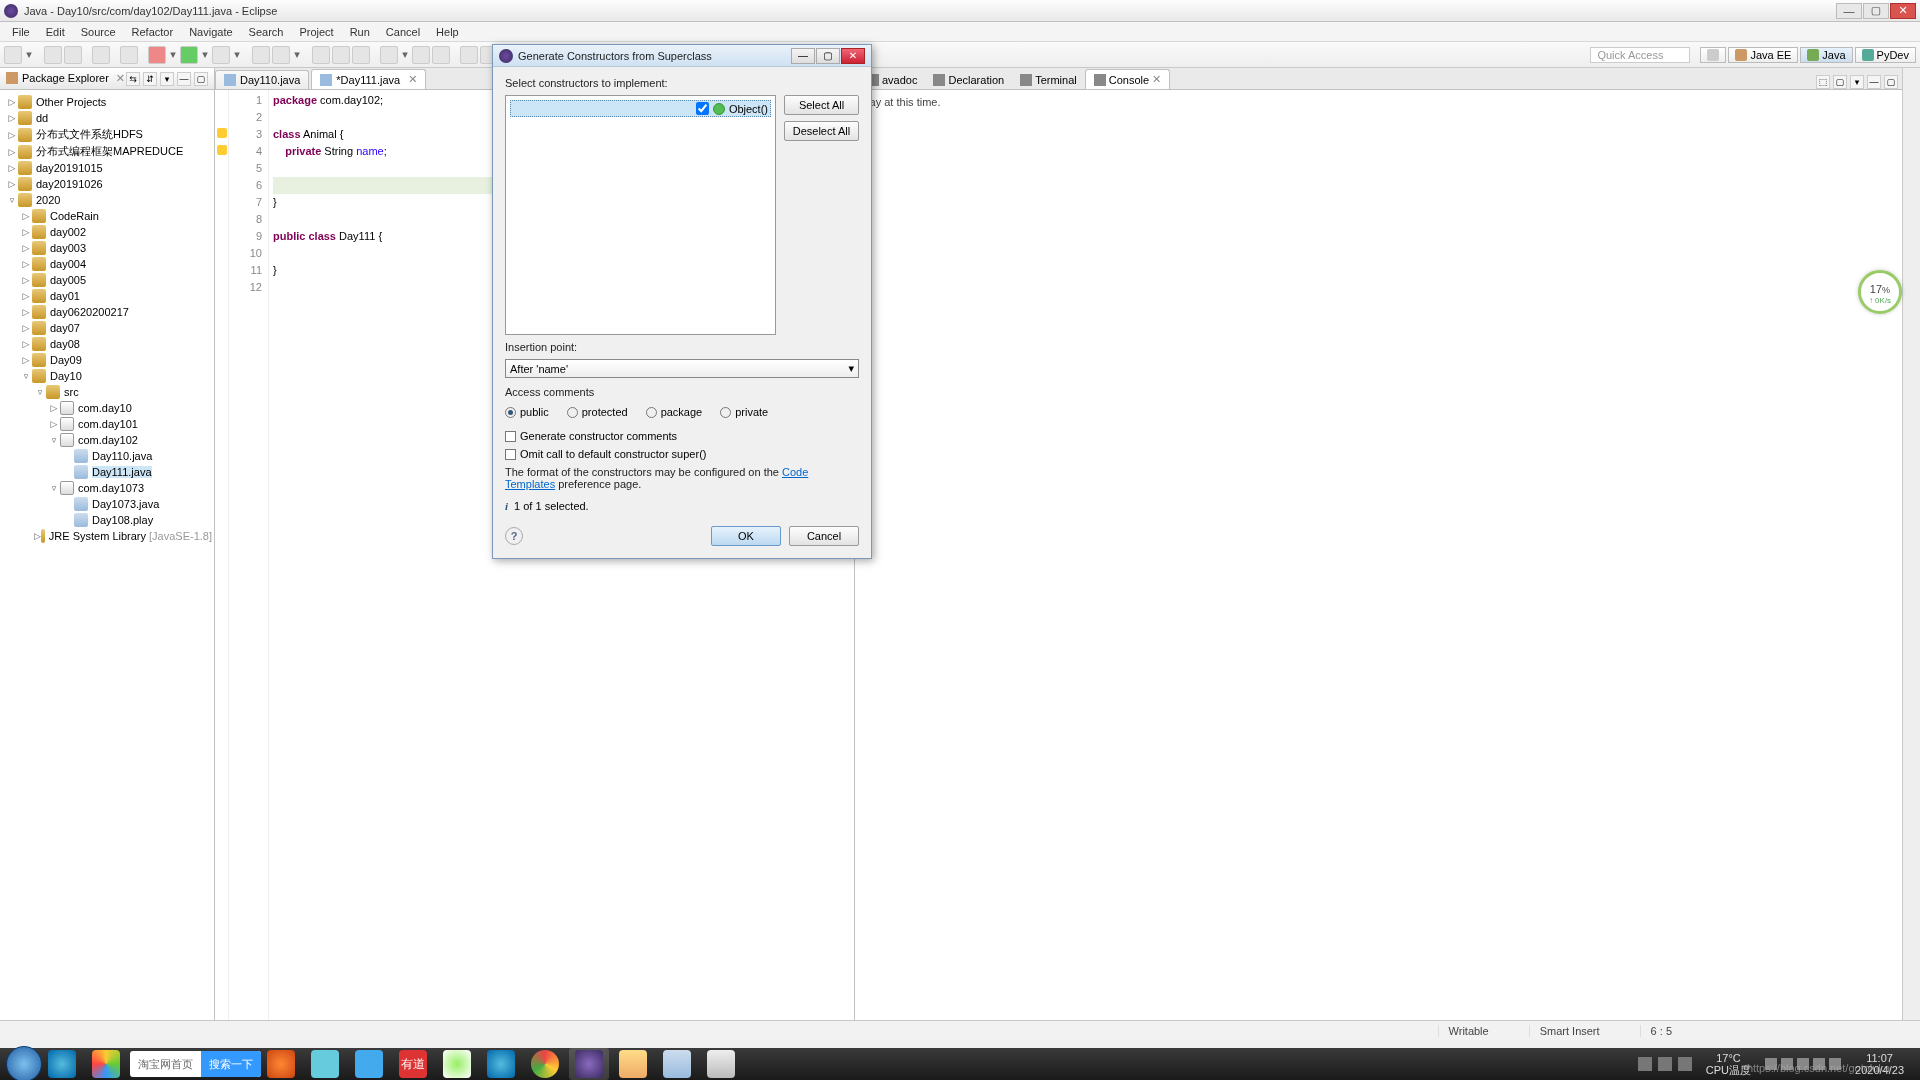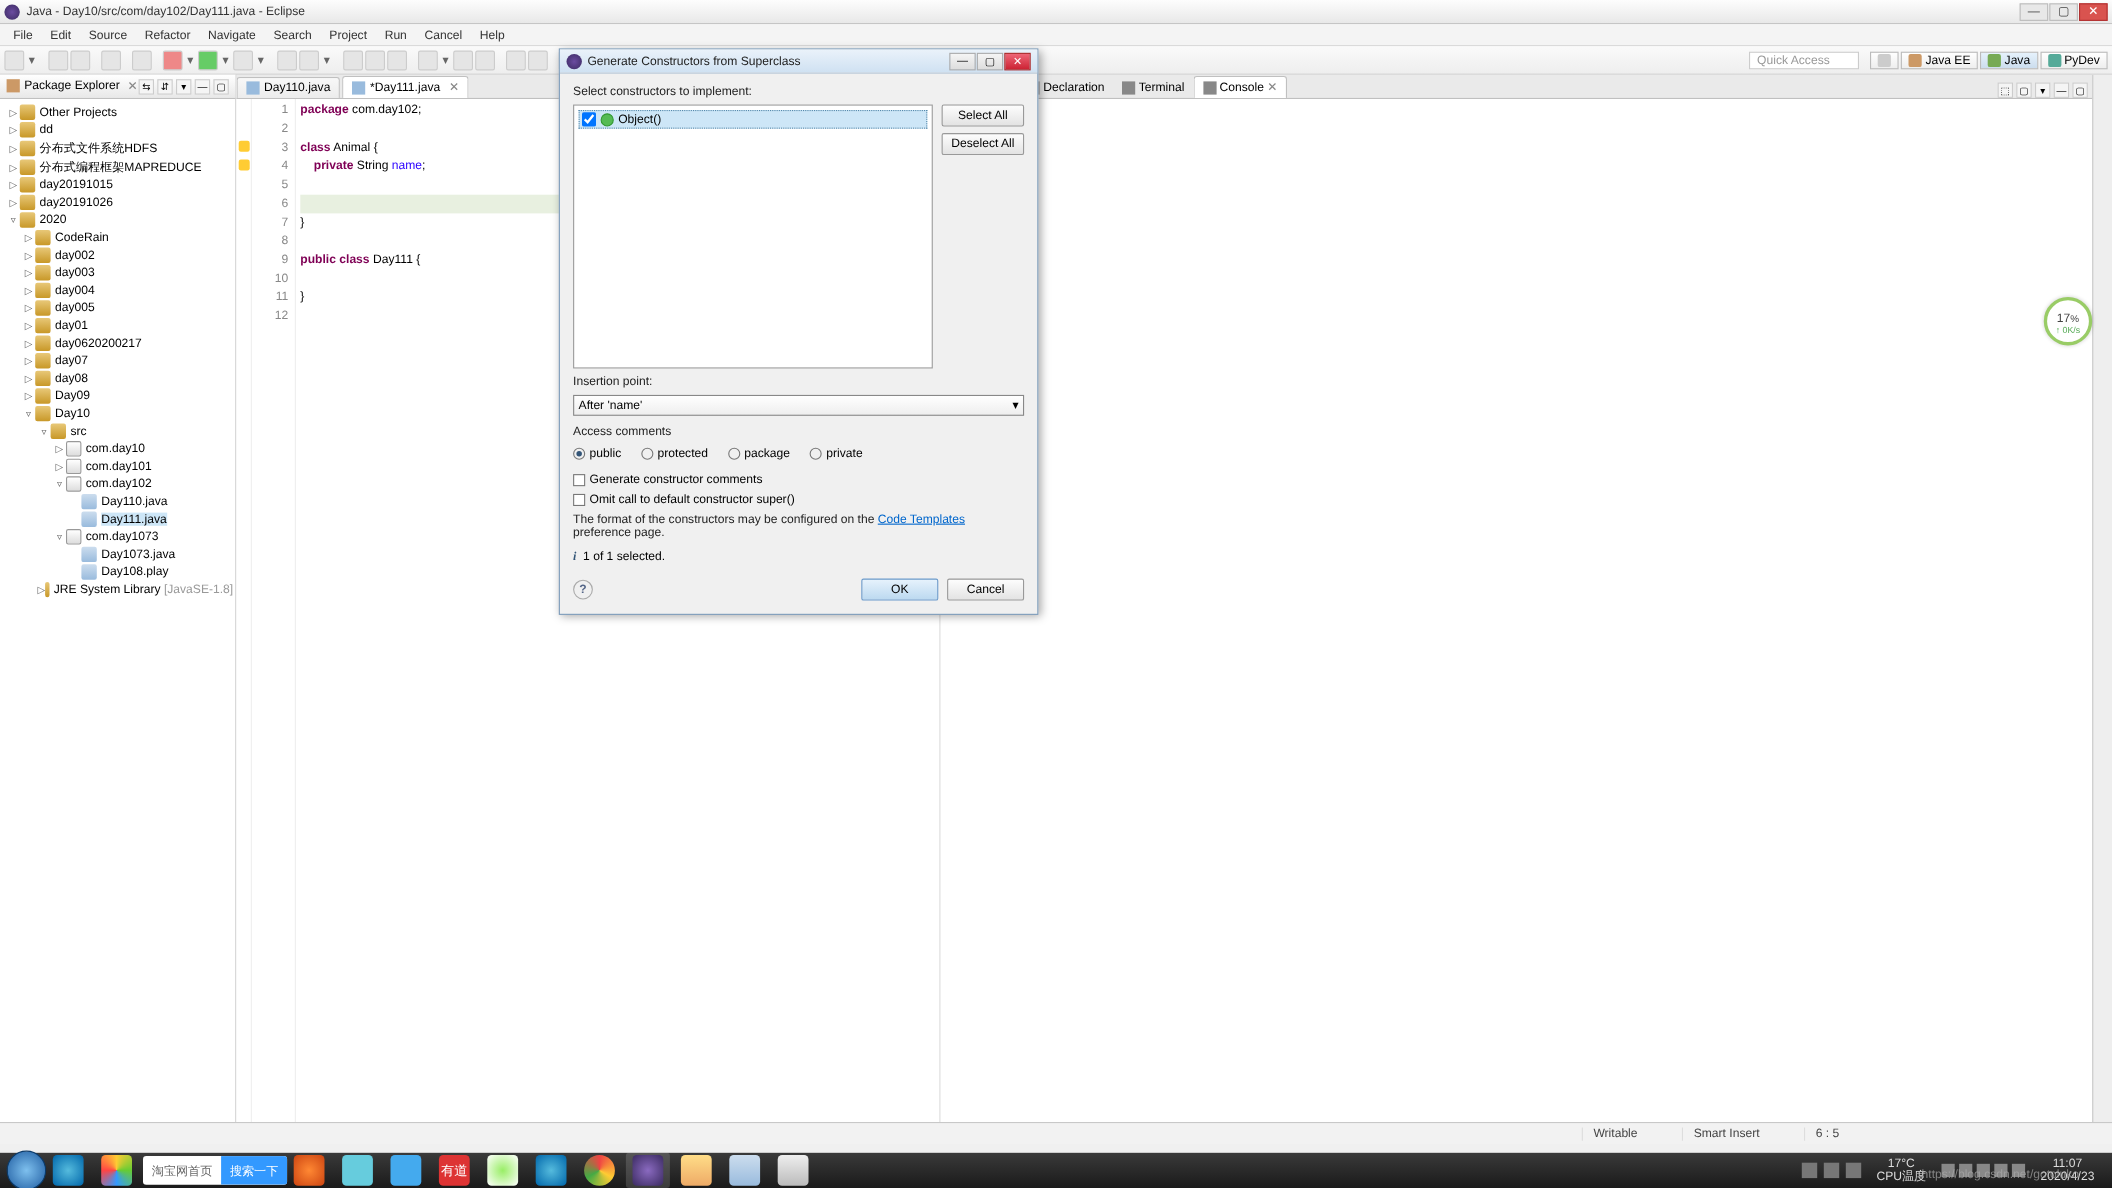--- a/index.html
+++ b/index.html
@@ -78,33 +78,33 @@
 .status-cell { padding:0 10px; border-left:1px solid #ddd;}
 
 
 .taskbar { position:absolute; left:0; right:0; bottom:0; height:32px; background:linear-gradient(#3a3a3a,#1a1a1a); display:flex; align-items:center; padding:0 6px;}
 .task-btn { width:40px; height:32px; margin-right:4px; border-radius:3px; display:flex; align-items:center; justify-content:center;}
 .start-orb { width:36px;height:36px; border-radius:50%; background:radial-gradient(circle,#7ec0ee,#1e5ba0); border:1px solid #0a3a6a;}
 .task-ico { width:28px;height:28px; border-radius:4px;}
 .sysinfo { margin-left:auto; display:flex; align-items:center; gap:14px; color:#ddd; font-size:10px; padding-right:10px;}
 .sys-col { text-align:center; line-height:12px;}
 .watermark { position:absolute; right:30px; bottom:6px; color:#aaa; font-size:11px; opacity:.7;}
-.dialog { position:absolute; left:508px; top:44px; width:436px; background:#f0f0f0; border:1px solid #7a9ab8; box-shadow:2px 2px 8px rgba(0,0,0,.35);}
+.dialog { position:absolute; left:492px; top:44px; width:380px; background:#f0f0f0; border:1px solid #7a9ab8; box-shadow:2px 2px 8px rgba(0,0,0,.35);}
 .dlg-title { height:22px; background:linear-gradient(#eaf2fa,#cfe1f2); display:flex; align-items:center; padding:0 6px; border-bottom:1px solid #b8c8d8;}
 .dlg-ico { width:14px;height:14px; background:radial-gradient(circle,#6b4ba0,#3a2a60); border-radius:50%; margin-right:5px;}
 .dlg-title-text { flex:1; color:#222;}
 .dlg-wbtns { display:flex; gap:1px;}
 .dlg-wbtn { width:24px;height:16px; background:linear-gradient(#f5f5f5,#ddd); border:1px solid #aaa; display:flex; align-items:center; justify-content:center; font-size:10px;}
 .dlg-wbtn.close { background:linear-gradient(#e67,#c23); color:#fff; border-color:#a22;}
 .dlg-body { padding:10px 12px 8px 12px; display:flex; flex-direction:column; gap:6px;}
 .dlg-label { color:#222;}
 .dlg-row { display:flex; gap:8px;}
 .ctor-tree { flex:1; height:240px; background:#fff; border:1px solid #999; padding:4px;}
 .ctor-item { display:flex; align-items:center; gap:4px; padding:1px 2px;}
-.ctor-item.sel { background:#cde6f7; border:1px dotted #58a;}
+.ctor-item.sel { background:#cde6f7; border:1px dotted #58a;justify-content:flex-end;}
 .ctor-ico { width:12px;height:12px; border-radius:50%; background:#5b5; border:1px solid #393;}
 .side-btns { display:flex; flex-direction:column; gap:6px; width:75px;}
 .dlg-btn { background:linear-gradient(#fdfdfd,#e3e3e3); border:1px solid #999; padding:3px 4px; text-align:center; border-radius:2px;}
 .dlg-btn.primary { background:linear-gradient(#e6f2fc,#bcd9f0); border-color:#6a9acb;}
 .dlg-select { border:1px solid #888; background:linear-gradient(#fff,#eee); padding:2px 4px; display:flex; justify-content:space-between; align-items:center;}
 .fieldset-label { color:#222; margin-top:2px;}
 .radio-row { display:flex; gap:18px; align-items:center; padding:2px 0 6px 0;}
 .radio-opt, .check-opt { display:flex; align-items:center; gap:4px;}
 .radio-dot { width:11px;height:11px;border:1px solid #777;border-radius:50%; display:flex; align-items:center; justify-content:center;}
 .radio-dot.on::after { content:""; width:5px;height:5px;background:#357; border-radius:50%;}

